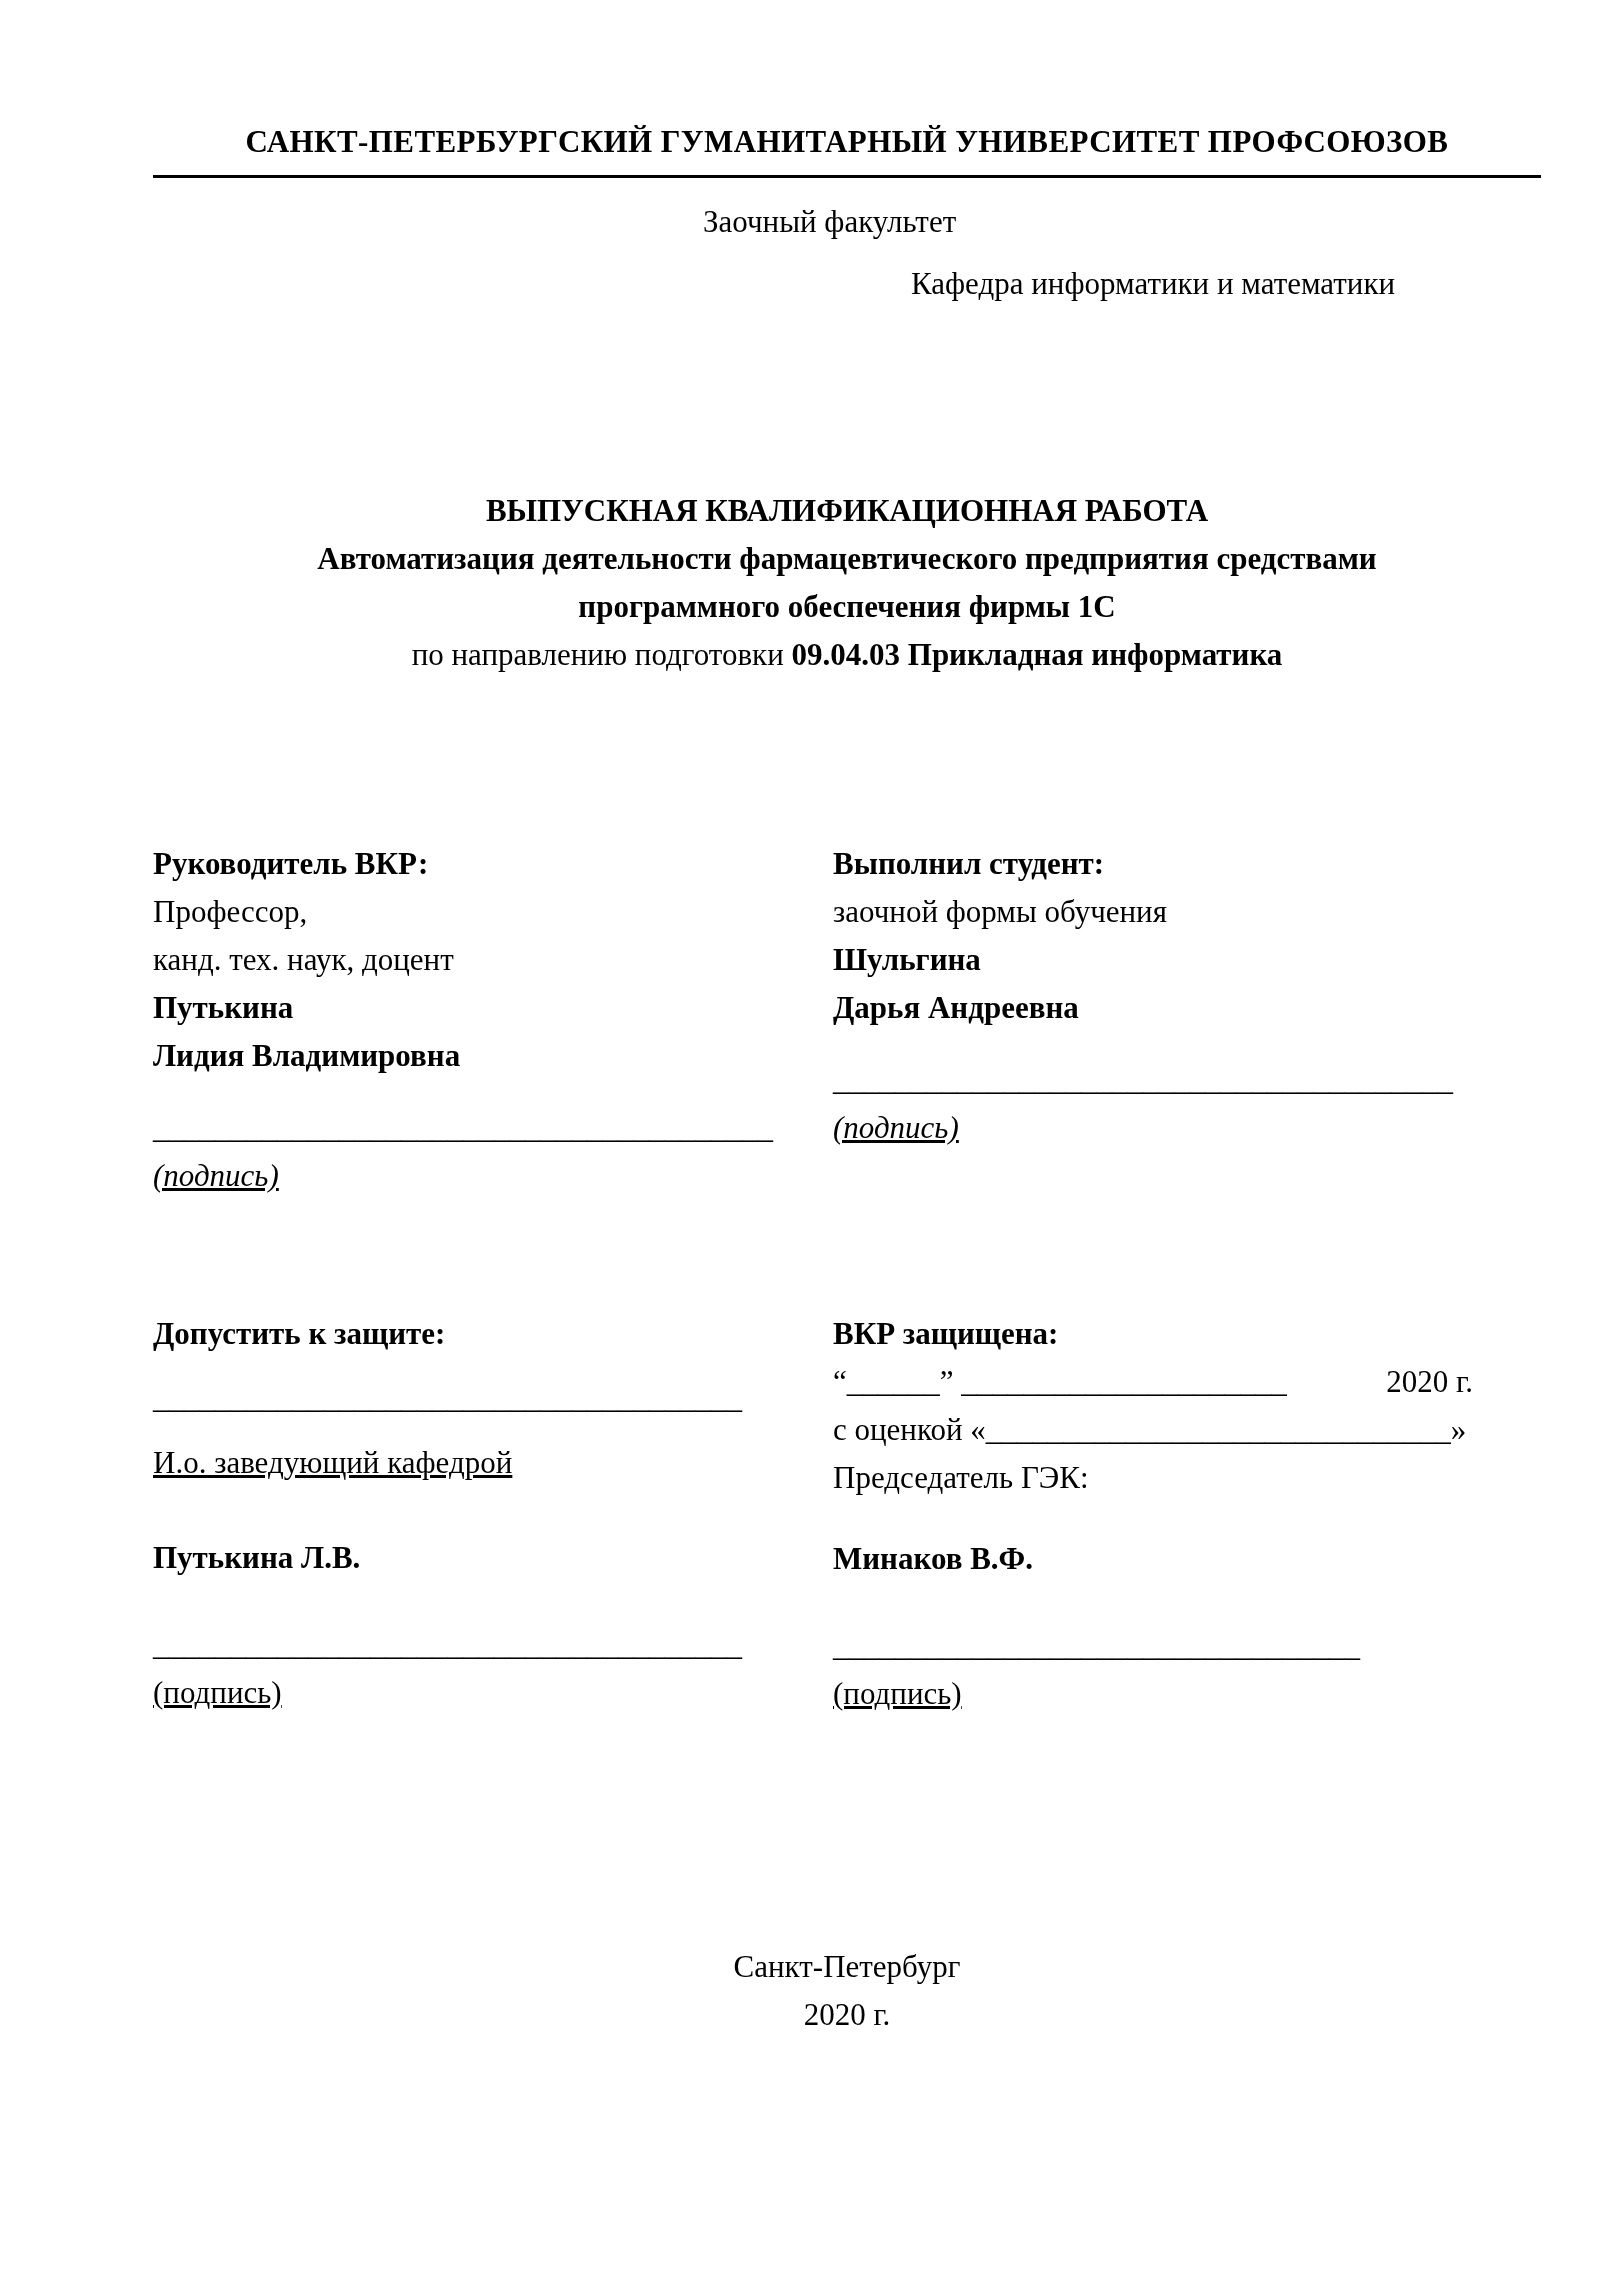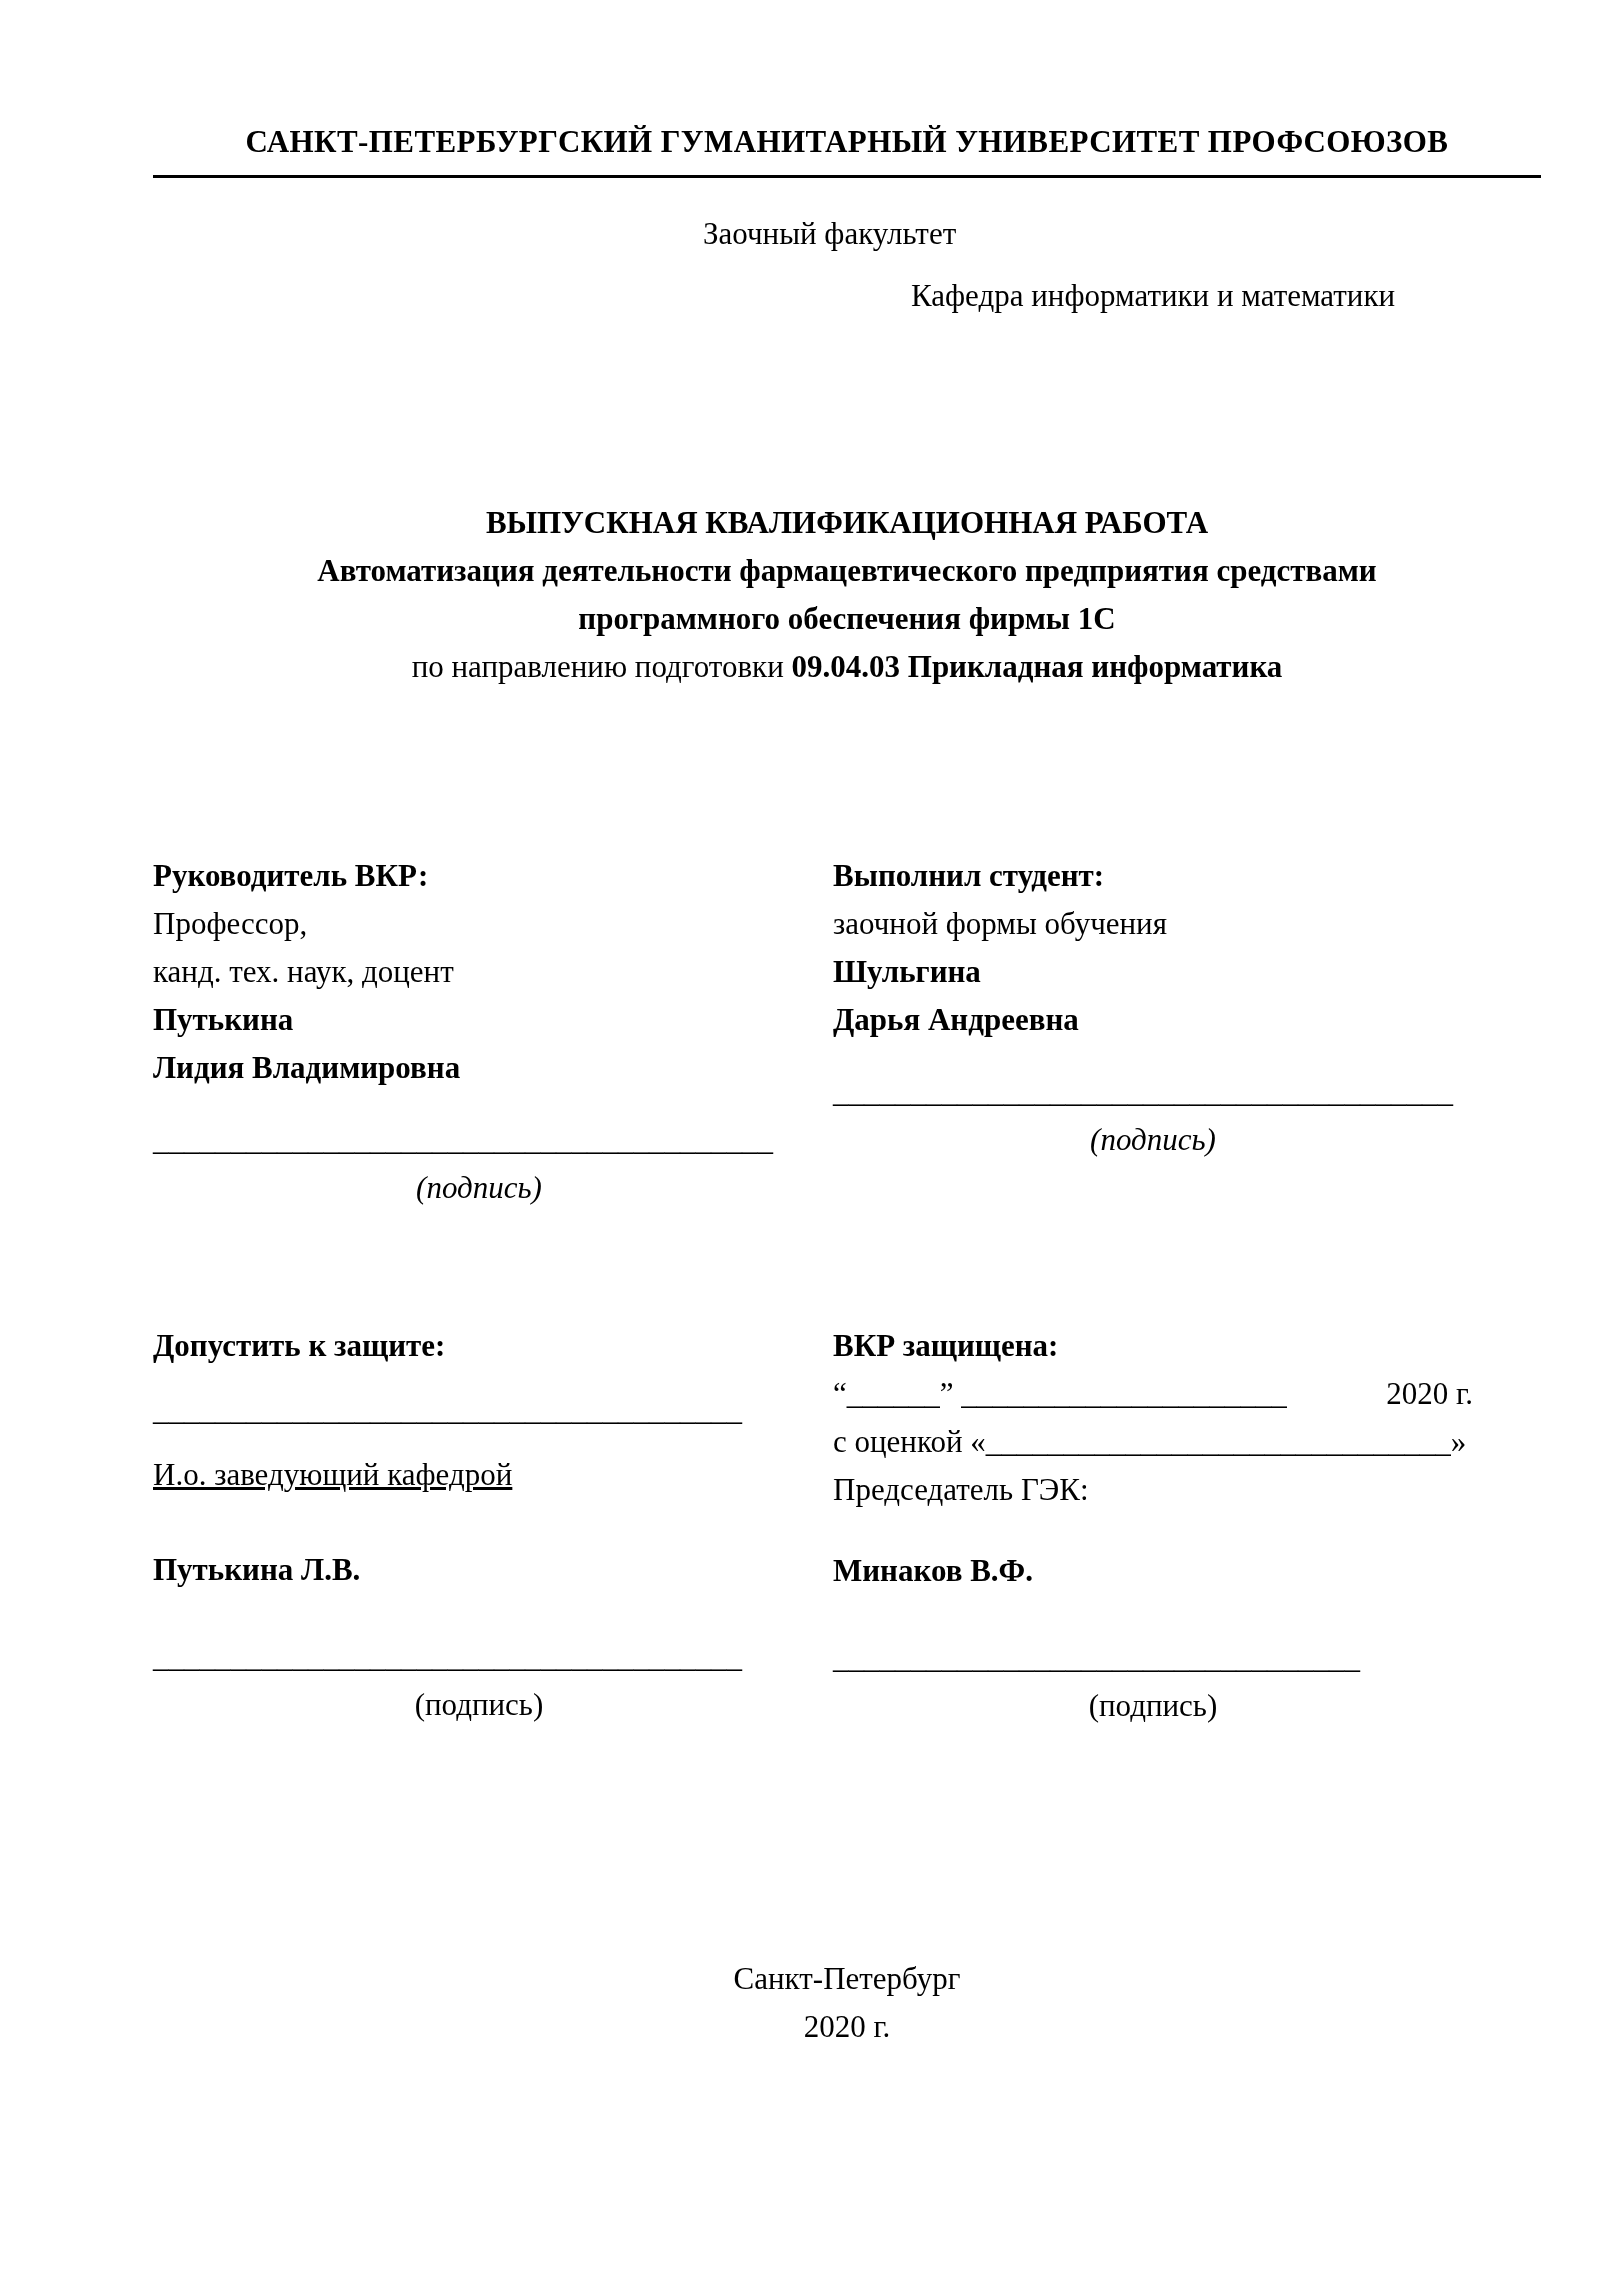--- a/index.html
+++ b/index.html
@@ -24,33 +24,33 @@
   .university {
     text-align: center;
     font-weight: bold;
     letter-spacing: 0.4px;
   }
   .rule {
     border: none;
     border-top: 3.9px solid #000000;
     margin-top: 9.4px;
   }
-  .faculty { margin-top: 32px; margin-left: 550px; }
+  .faculty { margin-top: 20px; margin-left: 550px; }
   .department { margin-top: 14px; margin-left: 758px; }
 
   .title-block { margin-top: 179px; text-align: center; }
 
   .cols { display: flex; align-items: flex-start; }
   .section1 { margin-top: 161px; }
   .section2 { margin-top: 110px; }
   .col-l { width: 652px; flex: 0 0 auto; }
   .col-r { width: 640px; flex: 0 0 auto; margin-left: 28px; }
 
   .sig-line { margin-top: 23.6px; white-space: nowrap; }
-  .sig-label { text-align: center; }
+  .sig-label { text-align: left; text-decoration: underline; }
 
   .adm-underline { margin-top: 15.7px; white-space: nowrap; }
   .adm-role { margin-top: 17.3px; text-decoration: underline; }
   .adm-name { margin-top: 47px; }
   .sig-line2 { margin-top: 39px; white-space: nowrap; }
 
   .date-row { display: flex; justify-content: space-between; white-space: nowrap; }
   .def-name { margin-top: 33px; }
 
   .footer { margin-top: 225px; text-align: center; }

